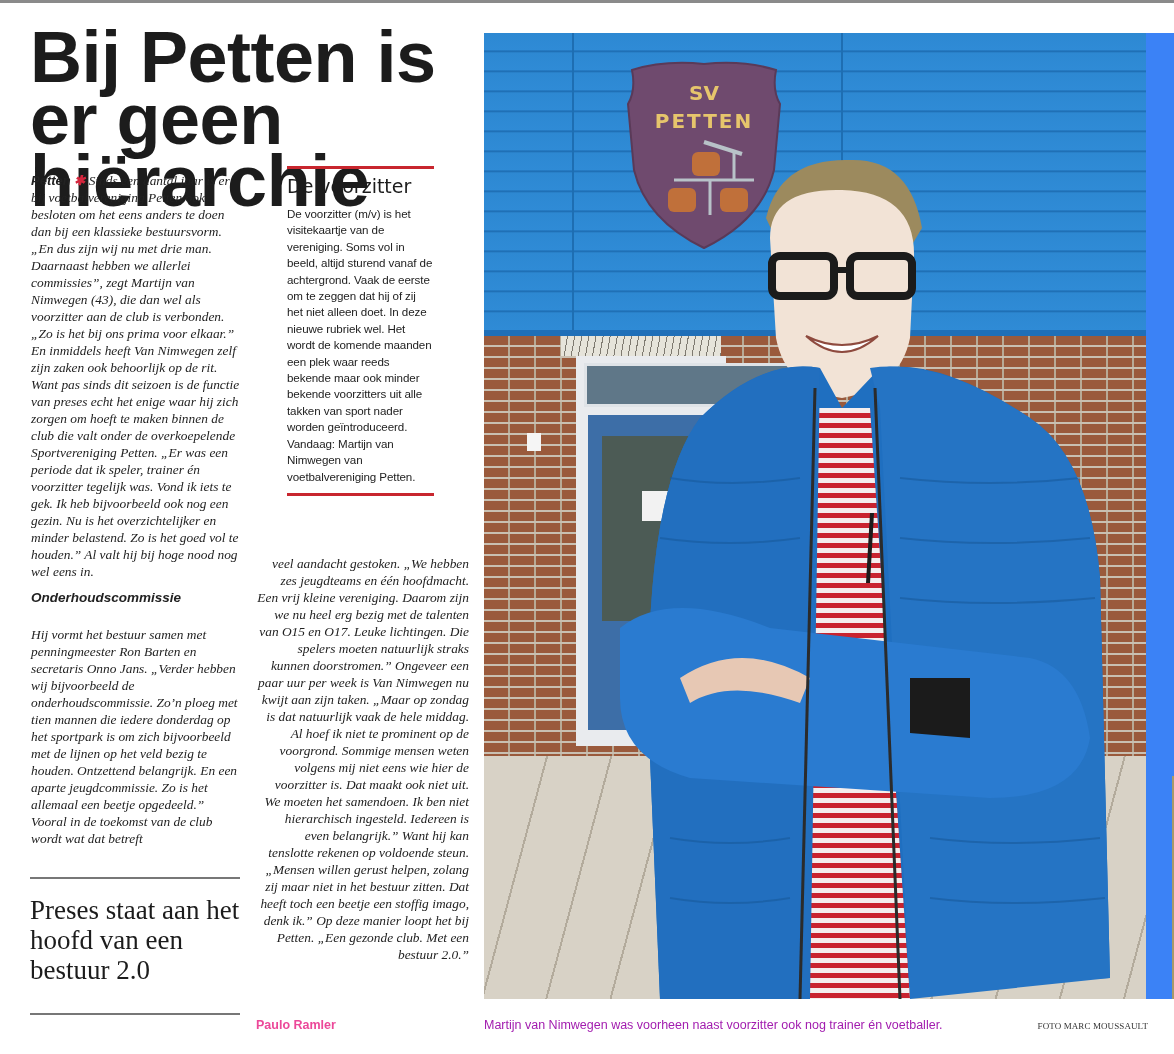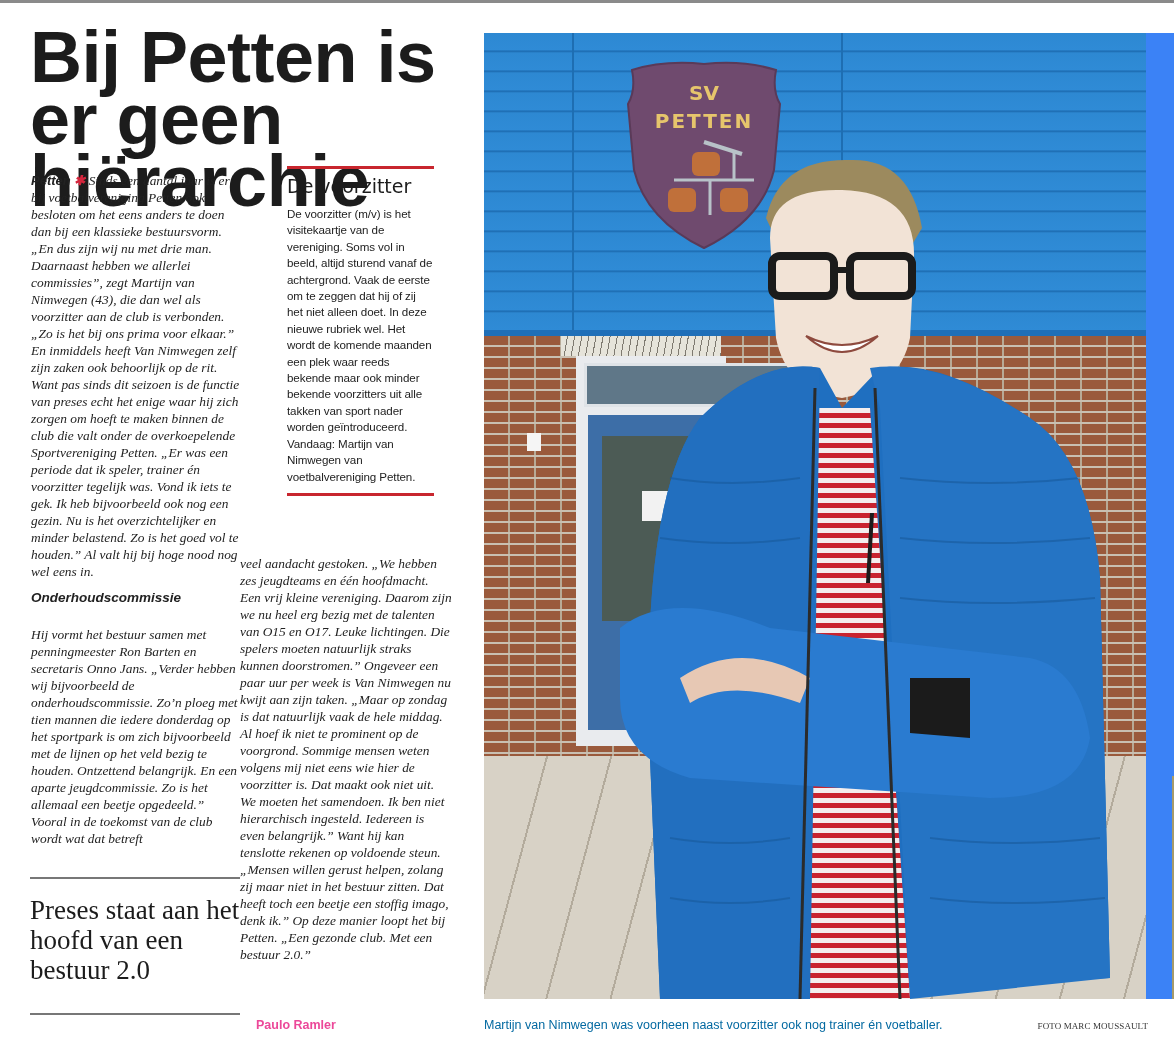--- a/index.html
+++ b/index.html
@@ -10,21 +10,21 @@
 
     .headline {
       position: absolute; left: 30px; top: 26px; width: 440px;
       font-family: Liberation Sans, sans-serif; font-size: 72px; line-height: 62px;
       letter-spacing: -0.5px; color: #1c1c1c;
     }
 
     .col { position: absolute; font-family: "Liberation Serif", serif; font-size: 13.4px; line-height: 17px; color: #222; font-style: italic; }
     .col p { margin: 0; }
     .col-1 { left: 31px; top: 172px; width: 212px; }
-    .col-2 { left: 240px; top: 555px; width: 212px; }
+    .col-2 { left: 257px; top: 555px; width: 212px; text-align: right; }
 
     .dateline { font-family: "Liberation Sans", sans-serif; font-weight: bold; font-size: 13px; }
     .asterisk { color: #d5253c; font-family: "Liberation Sans", sans-serif; font-weight: bold; }
 
     .subhead {
       font-family: "Liberation Sans", sans-serif; font-weight: bold; font-size: 13.5px;
       margin-top: 9px; margin-bottom: 20px;
     }
 
     .sidebar { position: absolute; left: 287px; top: 166px; width: 147px; }
@@ -71,21 +71,21 @@
       background: repeating-linear-gradient(105deg, #d8d2c6 0 60px, #b3ab9c 60px 62px), #d8d2c6; }
     .grass { position: absolute; right: 0; top: 743px; width: 70px; height: 223px; background: #a59a6b; }
 
     .crest { position: absolute; left: 140px; top: 27px; width: 160px; height: 190px; }
     .crest-text { font-family: "DejaVu Sans", sans-serif; fill: #e6c56c; font-weight: bold; }
 
     .person { position: absolute; left: 126px; top: 125px; width: 520px; height: 841px; }
 
     .caption {
       position: absolute; left: 484px; top: 1018px;
-      font-family: "Liberation Sans", sans-serif; font-size: 12.5px; color: #0369a1;
+      font-family: "Liberation Sans", sans-serif; font-size: 12.5px; color: #a21caf;
     }
     .credit {
       position: absolute; right: 26px; top: 1021px;
       font-family: Liberation Serif, serif; font-size: 9px; color: #333; letter-spacing: 0.1px;
     }
   </style>
 </head>
 <body>
 
 <div class="topbar"></div>

